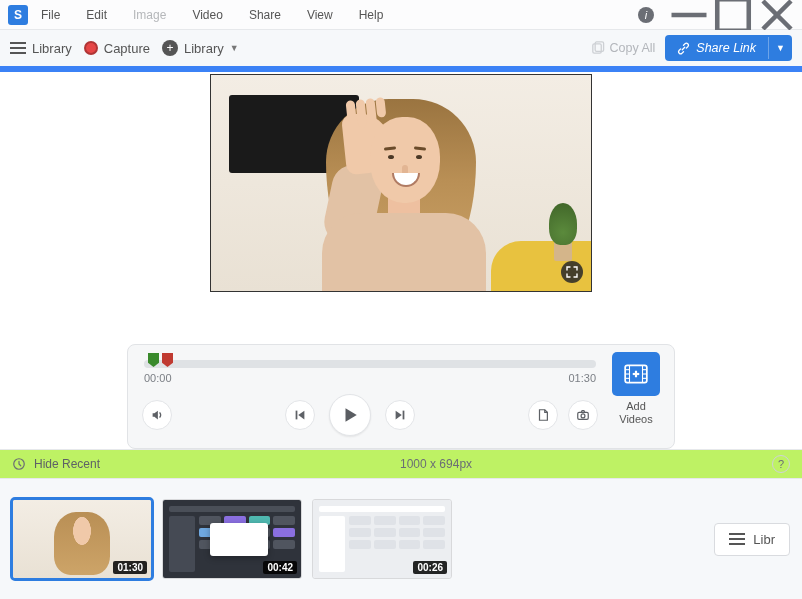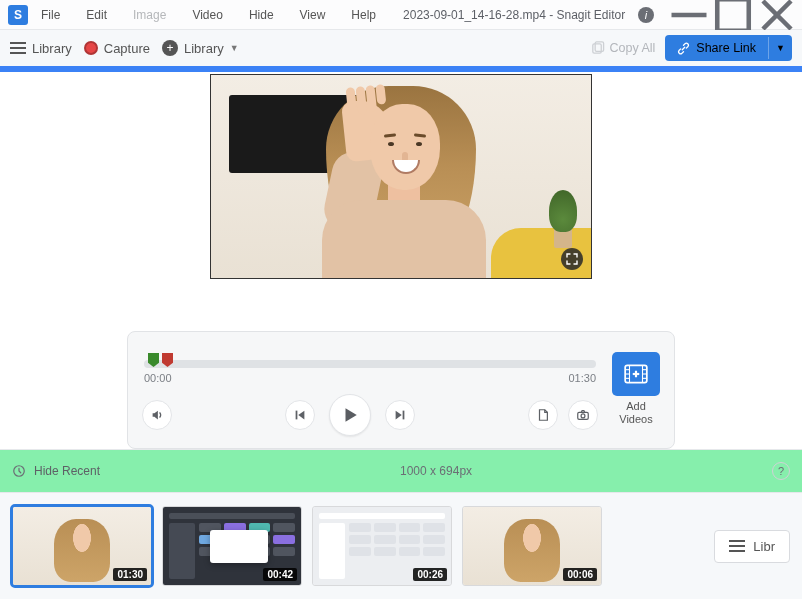--- a/index.html
+++ b/index.html
@@ -15,21 +15,21 @@
   .info-ico { width: 16px; height: 16px; border-radius: 50%; background: #6b6e75; color: #fff; display: flex; align-items: center; justify-content: center; font-size: 11px; font-style: italic; margin-right: 12px; }
   .toolbar { height: 42px; background: #f6f8fa; display: flex; align-items: center; padding: 0 10px; border-bottom: 6px solid #3b82f6; gap: 12px; }
   .tb-item { display: flex; align-items: center; gap: 6px; font-size: 13px; color: #555; cursor: pointer; }
   .ham { width:16px; display:flex; flex-direction:column; gap:3px; }
   .ham div { height:2px; background:#555; }
   .rec { width: 14px; height: 14px; border-radius: 50%; background: #e64646; border: 2px solid #b03535; }
   .pluscir { width: 16px; height: 16px; border-radius: 50%; background: #555; color: #fff; display:flex; align-items:center; justify-content:center; font-size:12px; line-height:1; }
   .caret { font-size: 9px; color:#777; }
   .tb-right { margin-left: auto; display: flex; gap: 10px; align-items:center; }
   .copyall { display:flex; align-items:center; gap:4px; font-size:12.5px; color:#b3b6bb; }
-  .sharebtn { background: #2e7de0; color: #000000; border-radius: 4px; display:flex; align-items:center; }
+  .sharebtn { background: #2e7de0; color: #ffffff; border-radius: 4px; display:flex; align-items:center;font-style:italic; }
   .sharebtn .main { display:flex; align-items:center; gap:6px; padding:6px 12px; font-size:12.5px; }
   .sharebtn .drop { padding: 6px 7px; border-left:1px solid rgba(255,255,255,0.3); font-size:9px; }
   .linkico { width:13px; height:13px; }
   .canvas { flex: none; height: 377px; display:flex; flex-direction:column; align-items:center; padding-top: 2px; background:#fff; }
   .preview { width: 382px; height: 222px; border:1px solid #333; position:relative; overflow:hidden; background: linear-gradient(180deg, #f3ede4 0%, #e9e1d4 100%); }
   .tv { position:absolute; top:20px; left:18px; width:130px; height:78px; background:#1a1a1a; border-radius:3px; }
   .plant { position:absolute; bottom:30px; right:10px; width:36px; height:60px; }
   .plant::before { content:""; position:absolute; bottom:0; left:9px; width:18px; height:20px; background:#d4b58a; border-radius:2px; }
   .plant::after { content:""; position:absolute; bottom:16px; left:4px; width:28px; height:42px; background: radial-gradient(circle at 50% 70%, #5b8a3c 0%, #3f6428 100%); border-radius: 50% 50% 40% 40%; }
   .cushion { position:absolute; bottom:0; right:-20px; width:120px; height:50px; background:#e8c23f; border-radius:30px 10px 0 0; }
@@ -43,39 +43,39 @@
   .nose { position:absolute; top:48px; left:32px; width:6px; height:10px; background:#e2b593; border-radius:3px; }
   .smile { position:absolute; top:56px; left:22px; width:28px; height:14px; border:2px solid #b07b63; border-top:none; border-radius:0 0 18px 18px; background:#fff; }
   .neck { position:absolute; top:116px; left:102px; width:32px; height:26px; background:#eec0a0; }
   .top { position:absolute; bottom:0; left:36px; width:164px; height:78px; background:#e2c2a5; border-radius:40px 40px 0 0; }
   .armr { position:absolute; bottom:46px; left:42px; width:50px; height:80px; background:#e2c2a5; border-radius:22px; transform:rotate(12deg);}
   .handr { position:absolute; top:32px; left:58px; width:46px; height:60px; background:#f0c9a9; border-radius:10px 30px 24px 10px; transform:rotate(-6deg); }
   .finger { position:absolute; width:9px; background:#f0c9a9; border-radius:5px; top:-14px; }
   .f1 { left:6px; height:22px; } .f2 { left:16px; height:28px; } .f3 { left:26px; height:26px; } .f4 { left:36px; height:20px; }
   .corner { position:absolute; bottom:8px; right:8px; width:22px; height:22px; border-radius:50%; background:rgba(40,40,40,0.85); display:flex; align-items:center; justify-content:center; }
   .corner svg { width:12px; height:12px; }
-  .controls { margin-top: 52px; width: 548px; background:#f6f7f8; border:1px solid #e1e3e6; border-radius:8px; padding: 20px 14px 12px 14px; display:flex; gap:14px; align-items:flex-start; }
+  .controls { margin-top: 52px; width: 548px; background:#f6f7f8; border:1px solid #e1e3e6; border-radius:8px; padding: 7px 14px 12px 14px; display:flex; gap:14px; align-items:flex-start; }
   .timeline { flex:1; display:flex; flex-direction:column; }
   .track { height:8px; background:#dfe2e5; border-radius:4px; position:relative; margin: 8px 2px 2px 2px; }
   .marker { position:absolute; top:-7px; width:11px; height:14px; }
   .marker.green { left:4px; background:#3a8a2c; clip-path: polygon(0 0,100% 0,100% 70%,50% 100%,0 70%);}
   .marker.red { left:18px; background:#c03a31; clip-path: polygon(0 0,100% 0,100% 70%,50% 100%,0 70%);}
   .tlabels { display:flex; justify-content:space-between; font-size:11px; color:#7b7f85; margin-top:2px; padding: 0 2px;}
   .ctlrow { display:flex; align-items:center; margin-top: 10px; }
   .cbtn { width:30px; height:30px; border-radius:50%; background:#fff; border:1px solid #e3e5e8; display:flex; align-items:center; justify-content:center; color:#5e6166; }
   .cbtn.lg { width:42px; height:42px; box-shadow:0 1px 2px rgba(0,0,0,0.08);}
   .cbtn svg { width:14px; height:14px; }
   .cbtn.lg svg { width:18px; height:18px; }
   .centergrp { margin:0 auto; display:flex; align-items:center; gap:14px; }
   .rightgrp { display:flex; gap:10px; }
   .addvid { flex:none; display:flex; flex-direction:column; align-items:center; gap:4px; }
   .addvid .ico { width:48px; height:44px; background:#2e7de0; border-radius:5px; display:flex; align-items:center; justify-content:center; }
   .addvid .ico svg { width:26px; height:26px; }
   .addvid .lbl { font-size:11px; color:#555; text-align:center; line-height:1.2; }
-  .statusbar { height:44px; background:#86efac; border-top:1px solid #e6e8eb; border-bottom:1px solid #e6e8eb; display:flex; align-items:center; padding:8px 12px; font-size:12px; color:#5e6166; gap:8px; }
+  .statusbar { height:30px; background:#bef264; border-top:1px solid #e6e8eb; border-bottom:1px solid #e6e8eb; display:flex; align-items:center; padding:8px 12px; font-size:12px; color:#5e6166; gap:8px; }
   .sbfill { flex:1; }
   .dims { color:#6b6e75; }
   .help { width:18px; height:18px; border:1px solid #cfd2d6; border-radius:50%; display:flex; align-items:center; justify-content:center; font-size:11px; color:#6b6e75;}
   .tray { flex:1; background:#f6f8fa; display:flex; align-items:center; padding: 10px 12px; gap:10px; overflow:hidden; }
   .thumb { position:relative; width:140px; height:80px; border-radius:3px; overflow:hidden; flex:none; border:1px solid rgba(0,0,0,0.12); cursor:pointer; }
   .thumb.sel { outline:3px solid #2e7de0; outline-offset:-1px; }
   .thumb .dur { position:absolute; bottom:4px; right:4px; background:rgba(0,0,0,0.85); color:#fff; font-size:10px; padding:1px 4px; border-radius:2px; font-weight:600; }
   .mini-person { position:absolute; inset:0; background: linear-gradient(180deg,#f3ede4,#e9e1d4); }
   .mini-person::before { content:""; position:absolute; left:30%; top:16%; width:40%; height:80%; background: radial-gradient(ellipse at 50% 30%, #f0c9a9 0 22%, transparent 23%), linear-gradient(180deg,#b98f55,#cda468); border-radius:40% 40% 30% 30%; }
   .shot { position:absolute; inset:0; background:#2f333b; }
@@ -98,25 +98,24 @@
 </head>
 <body>
 
 <div class="titlebar">
   <div class="logo">S</div>
   <div class="menus">
     <span>File</span>
     <span>Edit</span>
     <span class="disabled">Image</span>
     <span>Video</span>
-    <span>Hide</span>
+    <span>Share</span>
     <span>View</span>
     <span>Help</span>
   </div>
-  <div class="title">2023-09-01_14-16-28.mp4 - Snagit Editor</div>
   <div class="win-controls">
     <div class="info-ico">i</div>
     <div class="wc">
         <svg viewBox="0 0 12 12">
           <line x1="1" y1="6" x2="11" y2="6" stroke="#6b6e75" stroke-width="1.3"></line>
         </svg>
       </div>
     <div class="wc">
         <svg viewBox="0 0 12 12">
           <rect x="1.5" y="1.5" width="9" height="9" fill="none" stroke="#6b6e75" stroke-width="1.3"></rect>
@@ -331,24 +330,20 @@
           <div class=""></div>
           <div class="a"></div>
           <div class=""></div>
           <div class="b"></div>
           <div class=""></div>
           <div class=""></div>
         </div>
       </div>
       <div class="dur">00:26</div>
     </div>
-    <div class="thumb">
-      <div class="mini-person"></div>
-      <div class="dur">00:06</div>
-    </div>
     <div class="libbtn">
     <div class="ham">
         <div></div>
         <div></div>
         <div></div>
       </div>
     <span>Libr</span>
   </div>
 </div>
 

